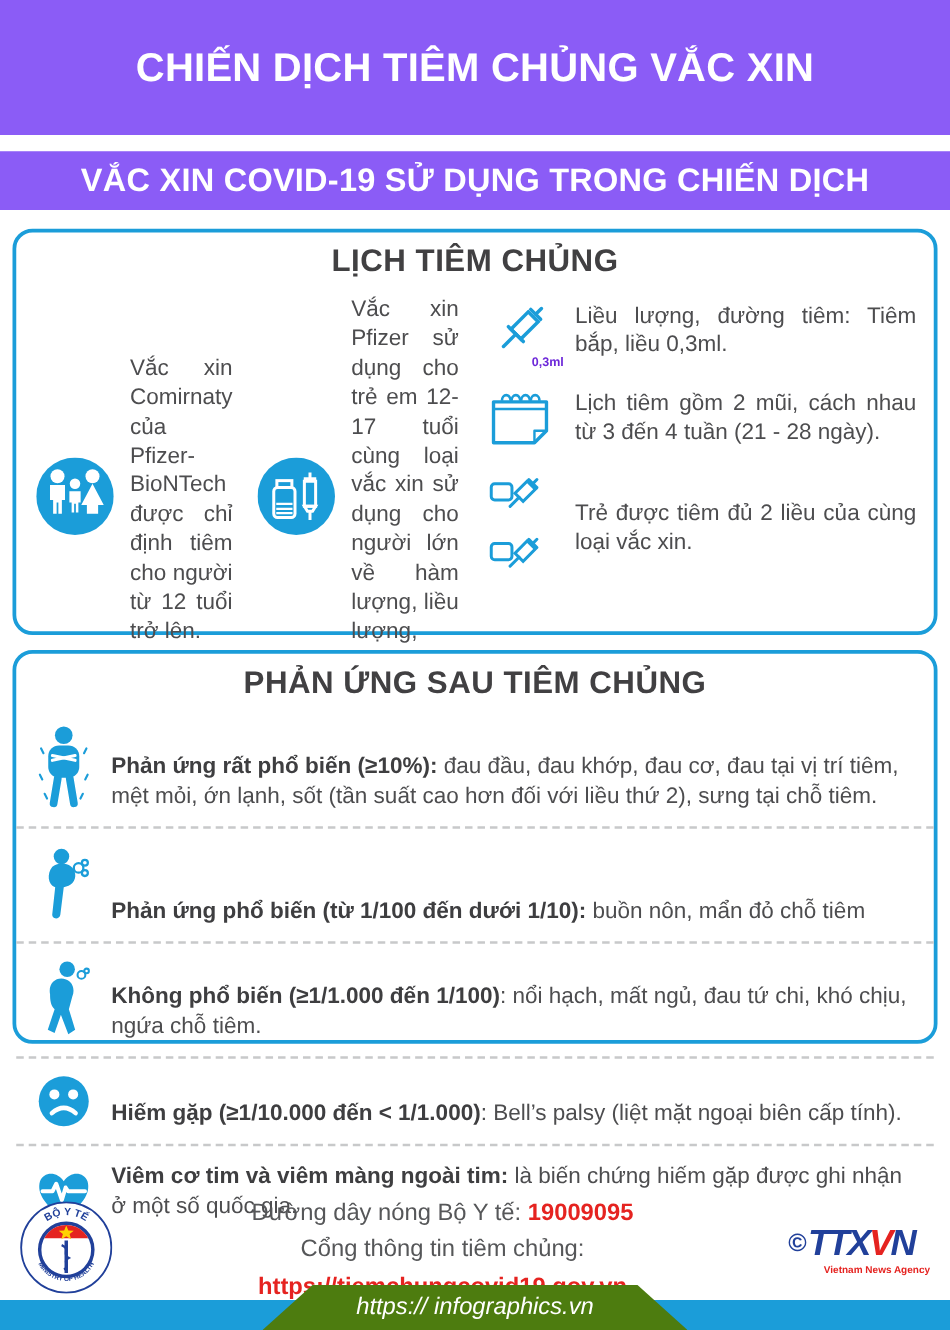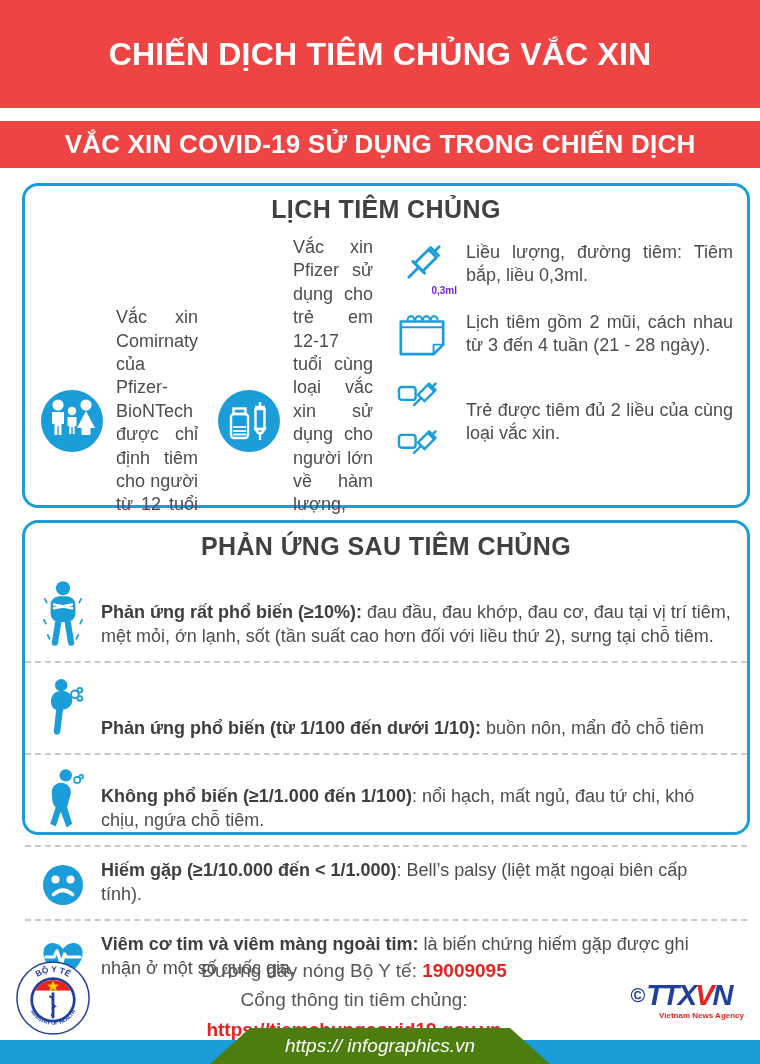--- a/index.html
+++ b/index.html
@@ -1,24 +1,24 @@
 <!DOCTYPE html>
 <html><head>
 <meta charset="utf-8">
 <style>
   *{margin:0;padding:0;box-sizing:border-box}
   html,body{width:760px;height:1064px;background:#fff;font-family:"Liberation Sans",sans-serif;position:relative;overflow:hidden}
 
   
-  .bar{position:absolute;left:0;width:100%;background:#ef4444;color:#fff;text-align:center;font-weight:bold}
+  .bar{position:absolute;left:0;width:100%;background:#8b5cf6;color:#fff;text-align:center;font-weight:bold}
   .header1{top:0;height:108px;display:flex;flex-direction:column;justify-content:center;font-size:32px;line-height:41px;letter-spacing:.2px}
   .header2{top:121px;height:47px;line-height:47px;font-size:26px;letter-spacing:.2px}
 
   
-  .rbox{position:absolute;left:22px;right:10px;border:3px solid #1b9dd9;border-radius:16px;background:#fff}
+  .rbox{position:absolute;left:10px;right:10px;border:3px solid #1b9dd9;border-radius:16px;background:#fff}
   .box1{top:183px;height:325px}
   .box2{top:520px;height:315px}
   .box-title{font-size:25px;font-weight:bold;color:#414042;text-align:center;margin-top:9px;letter-spacing:.4px}
 
   
   .cols{display:flex;padding:12px 14px 0 16px}
   .col-left{width:50%;padding-right:14px;display:flex;flex-direction:row;gap:20px}
   .col-right{width:50%;padding-left:4px;display:flex;flex-direction:column;gap:16px}
   .sched-item{display:flex;align-items:center;gap:13px}
   .sched-text{font-size:18px;color:#4d4d4f;text-align:justify;line-height:1.3}

